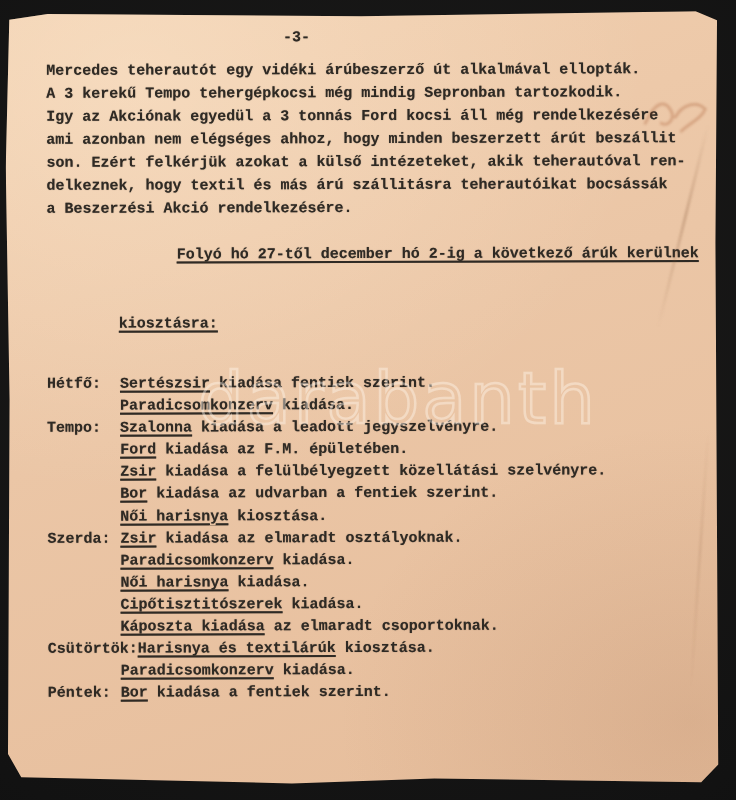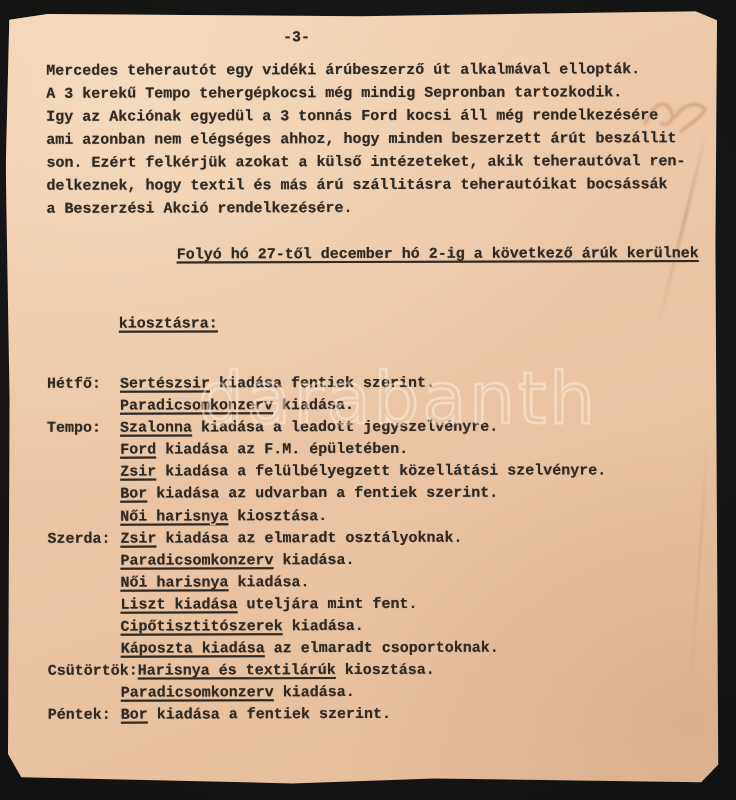--- a/index.html
+++ b/index.html
@@ -88,21 +88,21 @@
           <div class="srow typed"><span class="day"></span></div>
           <div class="srow typed"><span class="day">Tempo:</span><span class="item"><span class="u">Szalonna</span><span> kiadása a leadott jegyszelvényre.</span></span></div>
           <div class="srow typed"><span class="day"></span><span class="item"><span class="u">Ford</span><span> kiadása az F.M. épületében.</span></span></div>
           <div class="srow typed"><span class="day"></span><span class="item"><span class="u">Zsir</span><span> kiadása a felülbélyegzett közellátási szelvényre.</span></span></div>
           <div class="srow typed"><span class="day"></span></div>
           <div class="srow typed"><span class="day"></span><span class="item"><span class="u">Bor</span><span> kiadása az udvarban a fentiek szerint.</span></span></div>
           <div class="srow typed"><span class="day"></span><span class="item"><span class="u">Női harisnya</span><span> kiosztása.</span></span></div>
           <div class="srow typed"><span class="day">Szerda:</span><span class="item"><span class="u">Zsir</span><span> kiadása az elmaradt osztályoknak.</span></span></div>
           <div class="srow typed"><span class="day"></span><span class="item"><span class="u">Paradicsomkonzerv</span><span> kiadása.</span></span></div>
           <div class="srow typed"><span class="day"></span><span class="item"><span class="u">Női harisnya</span><span> kiadása.</span></span></div>
-          <div class="srow typed"><span class="day"></span><span class="item"><span class="u">Liszt kiadása</span><span> uteljára mint fent.</span></span></div>
+          <div class="srow typed"><span class="day"></span></div>
           <div class="srow typed"><span class="day"></span><span class="item"><span class="u">Cipőtisztitószerek</span><span> kiadása.</span></span></div>
           <div class="srow typed"><span class="day"></span><span class="item"><span class="u">Káposzta kiadása</span><span> az elmaradt csoportoknak.</span></span></div>
           <div class="srow typed"><span class="day">Csütörtök:</span><span class="item"><span class="u">Harisnya és textilárúk</span><span> kiosztása.</span></span></div>
           <div class="srow typed"><span class="day"></span></div>
           <div class="srow typed"><span class="day"></span><span class="item"><span class="u">Paradicsomkonzerv</span><span> kiadása.</span></span></div>
           <div class="srow typed"><span class="day">Péntek:</span><span class="item"><span class="u">Bor</span><span> kiadása a fentiek szerint.</span></span></div>
         </div>
     </div>
 
     <div id="crease1" class="crease"></div>

